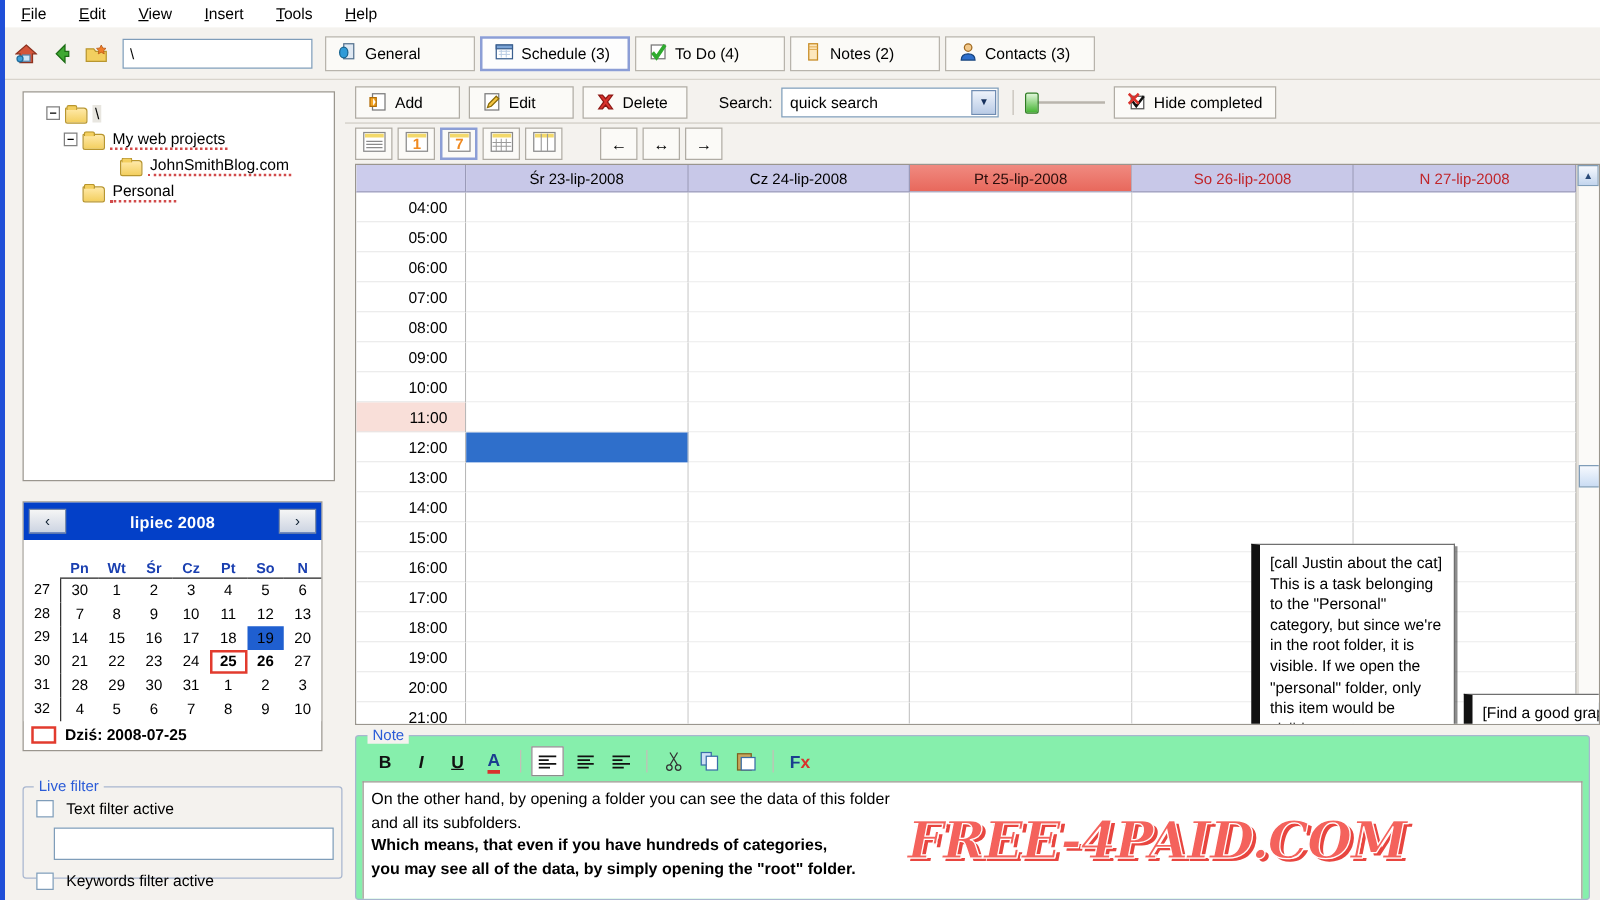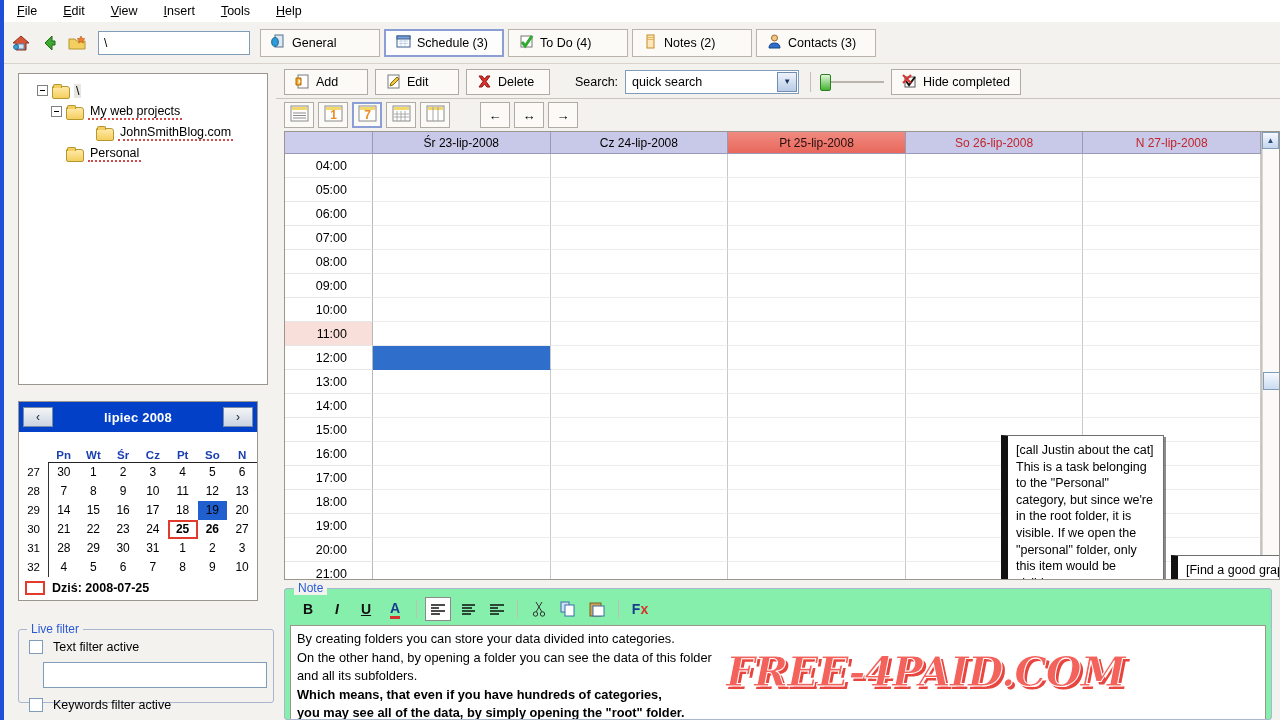--- a/index.html
+++ b/index.html
@@ -418,21 +418,21 @@
     display: flex;
     height: 24px;
     flex: none;
   }
   .tlabelcell {
     width: 88px;
     flex: none;
     border-right: 1px solid #b8b8b8;
     border-bottom: 1px solid #e6e6e6;
     display: flex; align-items: center; justify-content: flex-end;
-    padding-right: 25px;
+    padding-right: 14px;
     font-size: 12.5px;
     background: #fff;
     cursor: default;
   }
   .tlabelcell.hot { background: #f9dfd9; }
   .slot {
     flex: 1;
     border-right: 1px solid #c9c9c9;
     border-bottom: 1px solid #ececec;
     background: #fff;
@@ -1074,21 +1074,20 @@
                 <rect x="1" y="2" width="11" height="13" fill="#c9a55c" stroke="#7d5f1e"></rect>
                 <rect x="4" y="5" width="11" height="10" fill="#fff" stroke="#3a6ea8"></rect>
               </svg>
             </div>
             <span class="nsep"></span>
             <div class="nbtn">
               <span style="font-weight:bold;color:#1b3d8f">F<span style="color:#d9322c">x</span></span>
             </div>
           </div>
         <div id="noteedit">
-            <div class="nl">By creating folders you can store your data divided into categories.</div>
             <div class="nl">On the other hand, by opening a folder you can see the data of this folder</div>
             <div class="nl">and all its subfolders.</div>
             <div class="nl b">Which means, that even if you have hundreds of categories,</div>
             <div class="nl b">you may see all of the data, by simply opening the "root" folder.</div>
           </div>
       </div>
 
     </div>
   </div>
 

